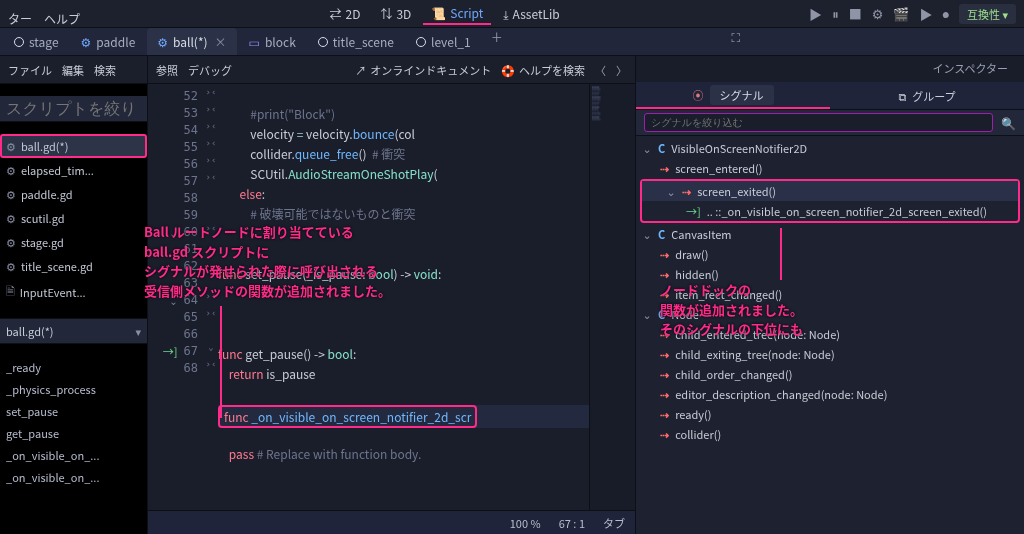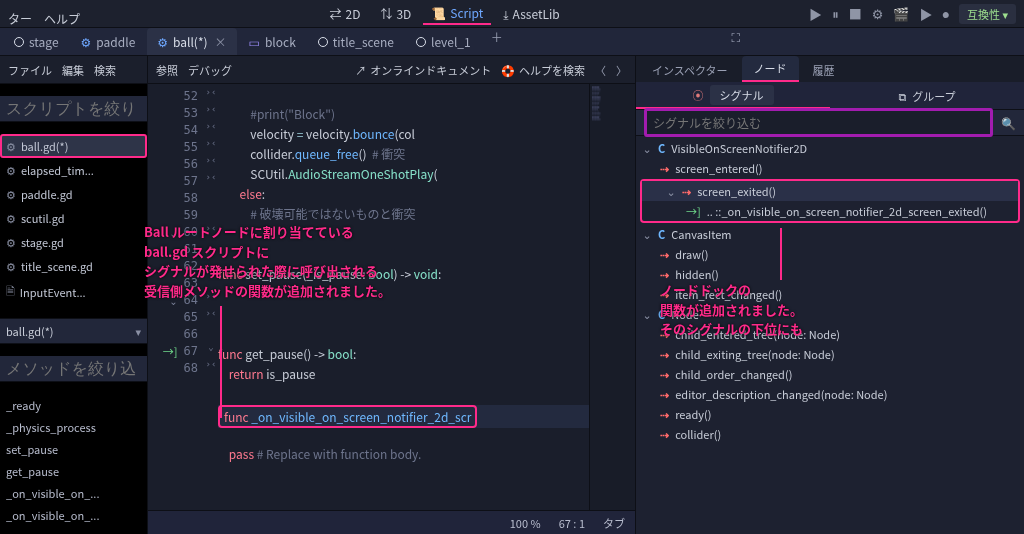--- a/index.html
+++ b/index.html
@@ -56,30 +56,30 @@
 .code .cm { color:#6d748c; }
 .code .id { color:#c8cdd8; }
 .code .op { color:#a1d4e0; }
 .code .cls { color:#86e0c9; }
 .func-box { border:2px solid #ff2a8a; border-radius:4px; padding:1px 4px; display:inline-block; }
 .hl-line { background:#232a3f; display:block; }
 .minimap { width:46px; background:#181c28; border-left:1px solid #0d0f16; font-size:2px; line-height:2px; color:#3f4460; padding:2px; font-family:monospace; white-space:pre; }
 .statusbar { height:24px; background:#20243a; display:flex; align-items:center; justify-content:flex-end; padding:0 10px; gap:18px; font-size:11px; color:#b8bdce; border-top:1px solid #0d0f16;}
 
 .right-panel { width:388px; background:#1d2130; display:flex; flex-direction:column; }
-.dock-tabs { height:26px; display:flex; align-items:flex-end; background:#191d29; padding:0 4px; gap:2px; }
+.dock-tabs { height:26px; display:flex; align-items:flex-end; background:#191d29; padding:0 4px; gap:2px;flex-direction:column; }
 .dock-tab { padding:4px 12px; color:#9aa0b4; font-size:11px; cursor:pointer; border-radius:4px 4px 0 0; }
 .dock-tab.active { background:#232a3f; color:#d8dde8; border-bottom:2px solid #ff2a8a; }
 .sub-tabs { height:28px; display:flex; background:#20243a; border-bottom:1px solid #0d0f16;}
 .sub-tab { flex:1; display:flex; align-items:center; justify-content:center; gap:6px; font-size:11px; cursor:pointer;}
 .sub-tab.active { color:#d8dde8; border-bottom:2px solid #ff2a8a; }
 .sub-tab .sicon { color:#e07a7a; }
 .sub-tab.active .label { background:#2b3146; padding:2px 10px; border-radius:3px;}
 .sig-filter { height:26px; display:flex; align-items:center; padding:0 8px; background:#22273a; gap:8px; border-bottom:1px solid #0d0f16;}
-.sig-filter input { flex:1; background:#1a1e2b; border:3px solid #a21caf; border-radius:3px; padding:3px 6px; color:#c8cdd8; font-size:12px; outline:none;}
+.sig-filter input { flex:1; background:#1a1e2b; border:1px solid #a21caf; border-radius:3px; padding:3px 6px; color:#c8cdd8; font-size:10px; outline:none;font-family:Liberation Serif, serif;}
 .sig-filter .qicon { color:#8a90a4;}
 .sig-tree { flex:1; overflow:auto; padding:2px 0;}
 .tree-row { display:flex; align-items:center; padding:2px 6px; font-size:11px; gap:6px; cursor:pointer; white-space:nowrap;}
 .tree-row.cls-row { color:#c8cdd8; }
 .tree-row .tw { color:#8a90a4; width:10px; text-align:center; }
 .tree-row .clsico { color:#6fb8ff; font-weight:bold; }
 .tree-row .sigico { color:#ff6a6a; font-weight:bold; }
 .tree-row .conn { color:#6fd98b; }
 .tree-row.indent1 { padding-left:24px; }
 .tree-row.indent2 { padding-left:44px; }
@@ -196,23 +196,20 @@
         </div>
       <div class="script-item">
           <span class="doc-ico">🗎</span>
           <span>InputEvent...</span>
         </div>
     </div>
     <div class="script-title">
         <span>ball.gd(*)</span>
         <span style="margin-left:auto;color:#8a90a4">▾</span>
       </div>
-    <div class="filter-row">
-      <input placeholder="メソッドを絞り込" style="">
-    </div>
     <div class="method-list">
       <div class="method-item">_ready</div>
       <div class="method-item">_physics_process</div>
       <div class="method-item">set_pause</div>
       <div class="method-item">get_pause</div>
       <div class="method-item">_on_visible_on_...</div>
       <div class="method-item">_on_visible_on_...</div>
     </div>
   </div>
 

